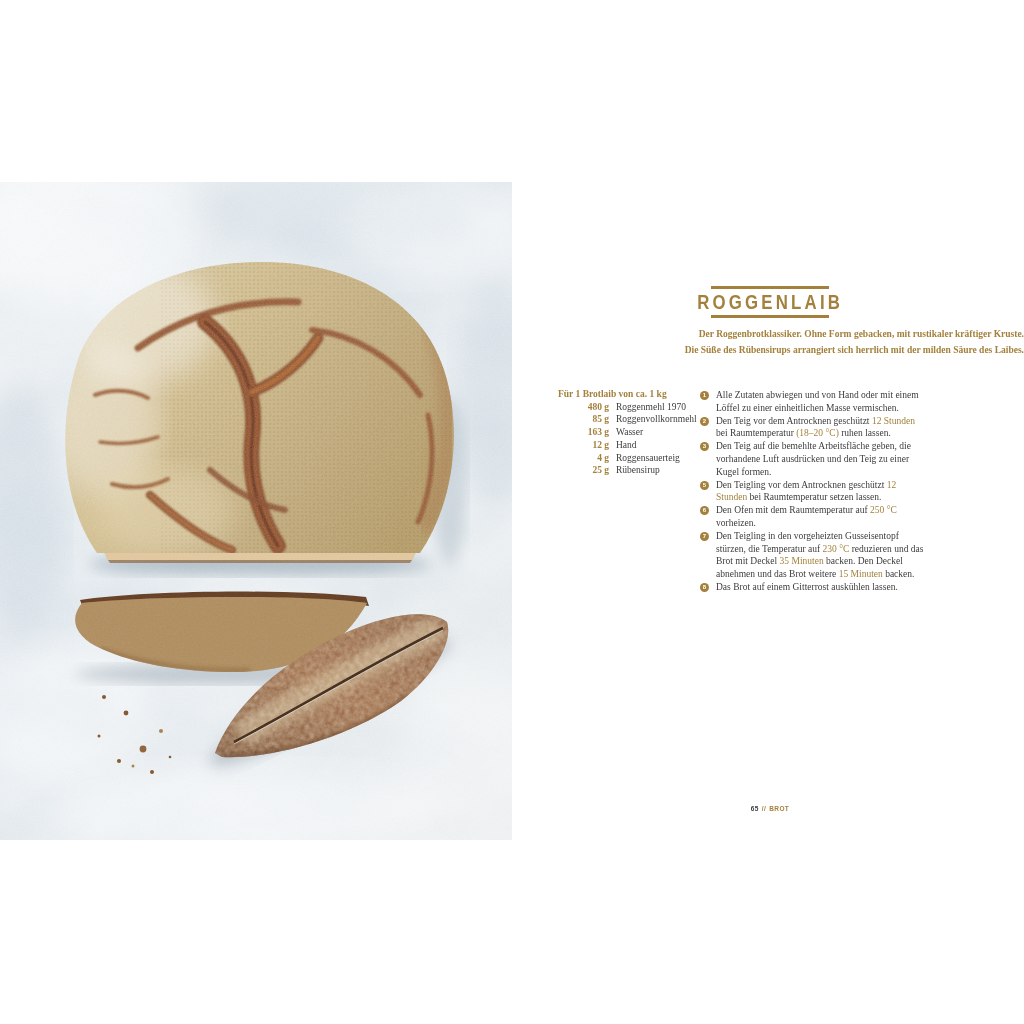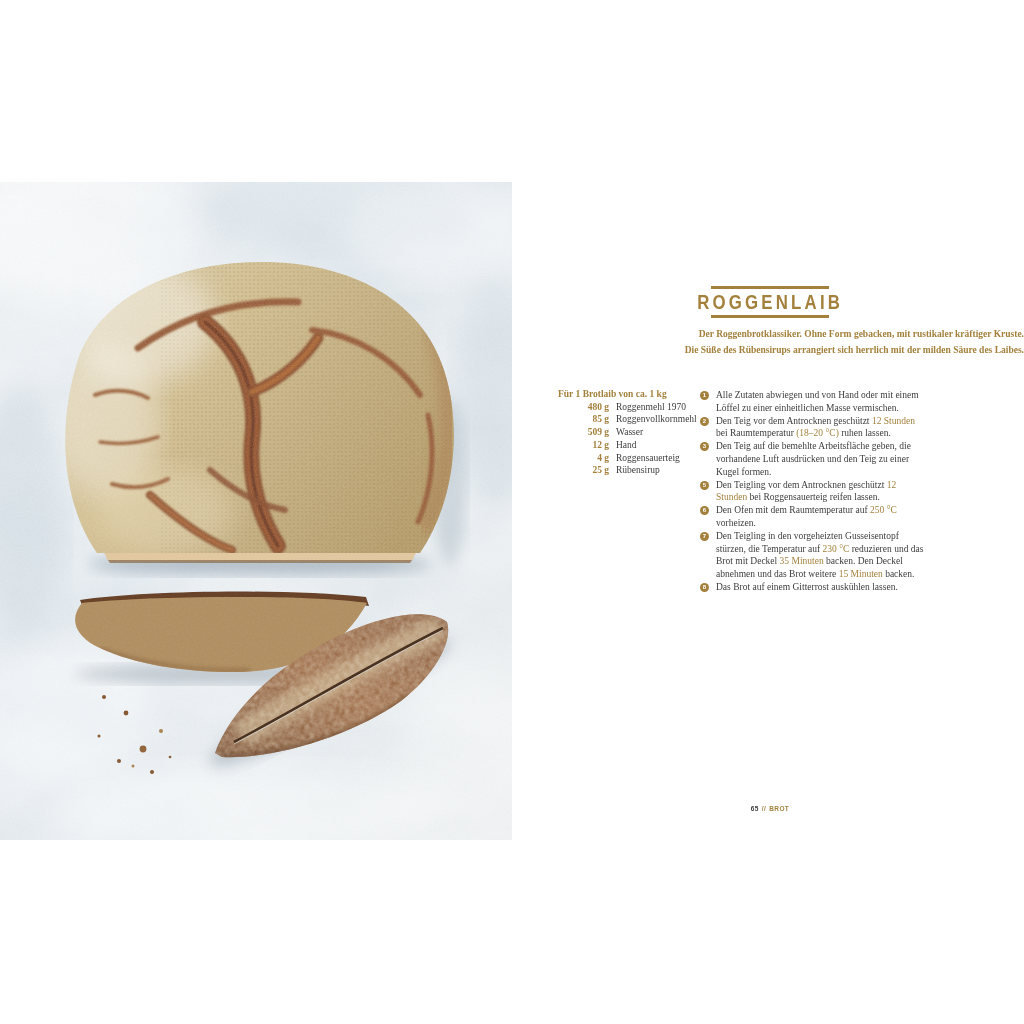--- a/index.html
+++ b/index.html
@@ -229,21 +229,21 @@
       <div id="ing-list">
           <div class="ing-row">
             <span class="ing-qty">480 g</span>
             <span class="ing-name">Roggenmehl 1970</span>
           </div>
           <div class="ing-row">
             <span class="ing-qty">85 g</span>
             <span class="ing-name">Roggenvollkornmehl</span>
           </div>
           <div class="ing-row">
-            <span class="ing-qty">509 g</span>
+            <span class="ing-qty">163 g</span>
             <span class="ing-name">Wasser</span>
           </div>
           <div class="ing-row">
             <span class="ing-qty">12 g</span>
             <span class="ing-name">Hand</span>
           </div>
           <div class="ing-row">
             <span class="ing-qty">4 g</span>
             <span class="ing-name">Roggensauerteig</span>
           </div>
@@ -251,21 +251,21 @@
             <span class="ing-qty">25 g</span>
             <span class="ing-name">Rübensirup</span>
           </div>
         </div>
     </aside>
 
     <ol id="steps" class="steps">
         <li class="step"><span class="stepnum">1</span><span class="steptext"><span>Alle Zutaten abwiegen und von Hand oder mit einem Löffel zu einer einheitlichen Masse vermischen.</span></span></li>
         <li class="step"><span class="stepnum">2</span><span class="steptext"><span>Den Teig vor dem Antrocknen geschützt </span><span class="hl">12 Stunden</span><span> bei Raumtemperatur </span><span class="hl">(18–20 °C)</span><span> ruhen lassen.</span></span></li>
         <li class="step"><span class="stepnum">3</span><span class="steptext"><span>Den Teig auf die bemehlte Arbeitsfläche geben, die vorhandene Luft ausdrücken und den Teig zu einer Kugel formen.</span></span></li>
-        <li class="step"><span class="stepnum">5</span><span class="steptext"><span>Den Teigling vor dem Antrocknen geschützt </span><span class="hl">12 Stunden</span><span> bei Roggensauerteig reifen lassen.</span></span></li>
+        <li class="step"><span class="stepnum">5</span><span class="steptext"><span>Den Teigling vor dem Antrocknen geschützt </span><span class="hl">12 Stunden</span><span> bei Raumtemperatur setzen lassen.</span></span></li>
         <li class="step"><span class="stepnum">6</span><span class="steptext"><span>Den Ofen mit dem Raumtemperatur auf </span><span class="hl">250 °C</span><span> vorheizen.</span></span></li>
         <li class="step"><span class="stepnum">7</span><span class="steptext"><span>Den Teigling in den vorgeheizten Gusseisentopf stürzen, die Temperatur auf </span><span class="hl">230 °C</span><span> reduzieren und das Brot mit Deckel </span><span class="hl">35 Minuten</span><span> backen. Den Deckel abnehmen und das Brot weitere </span><span class="hl">15 Minuten</span><span> backen.</span></span></li>
         <li class="step"><span class="stepnum">8</span><span class="steptext"><span>Das Brot auf einem Gitterrost auskühlen lassen.</span></span></li>
       </ol>
 
     <footer class="pagefoot">
       <span class="pg">65</span><span class="sep">//</span><span class="section">BROT</span>
     </footer>
 
   </div>

